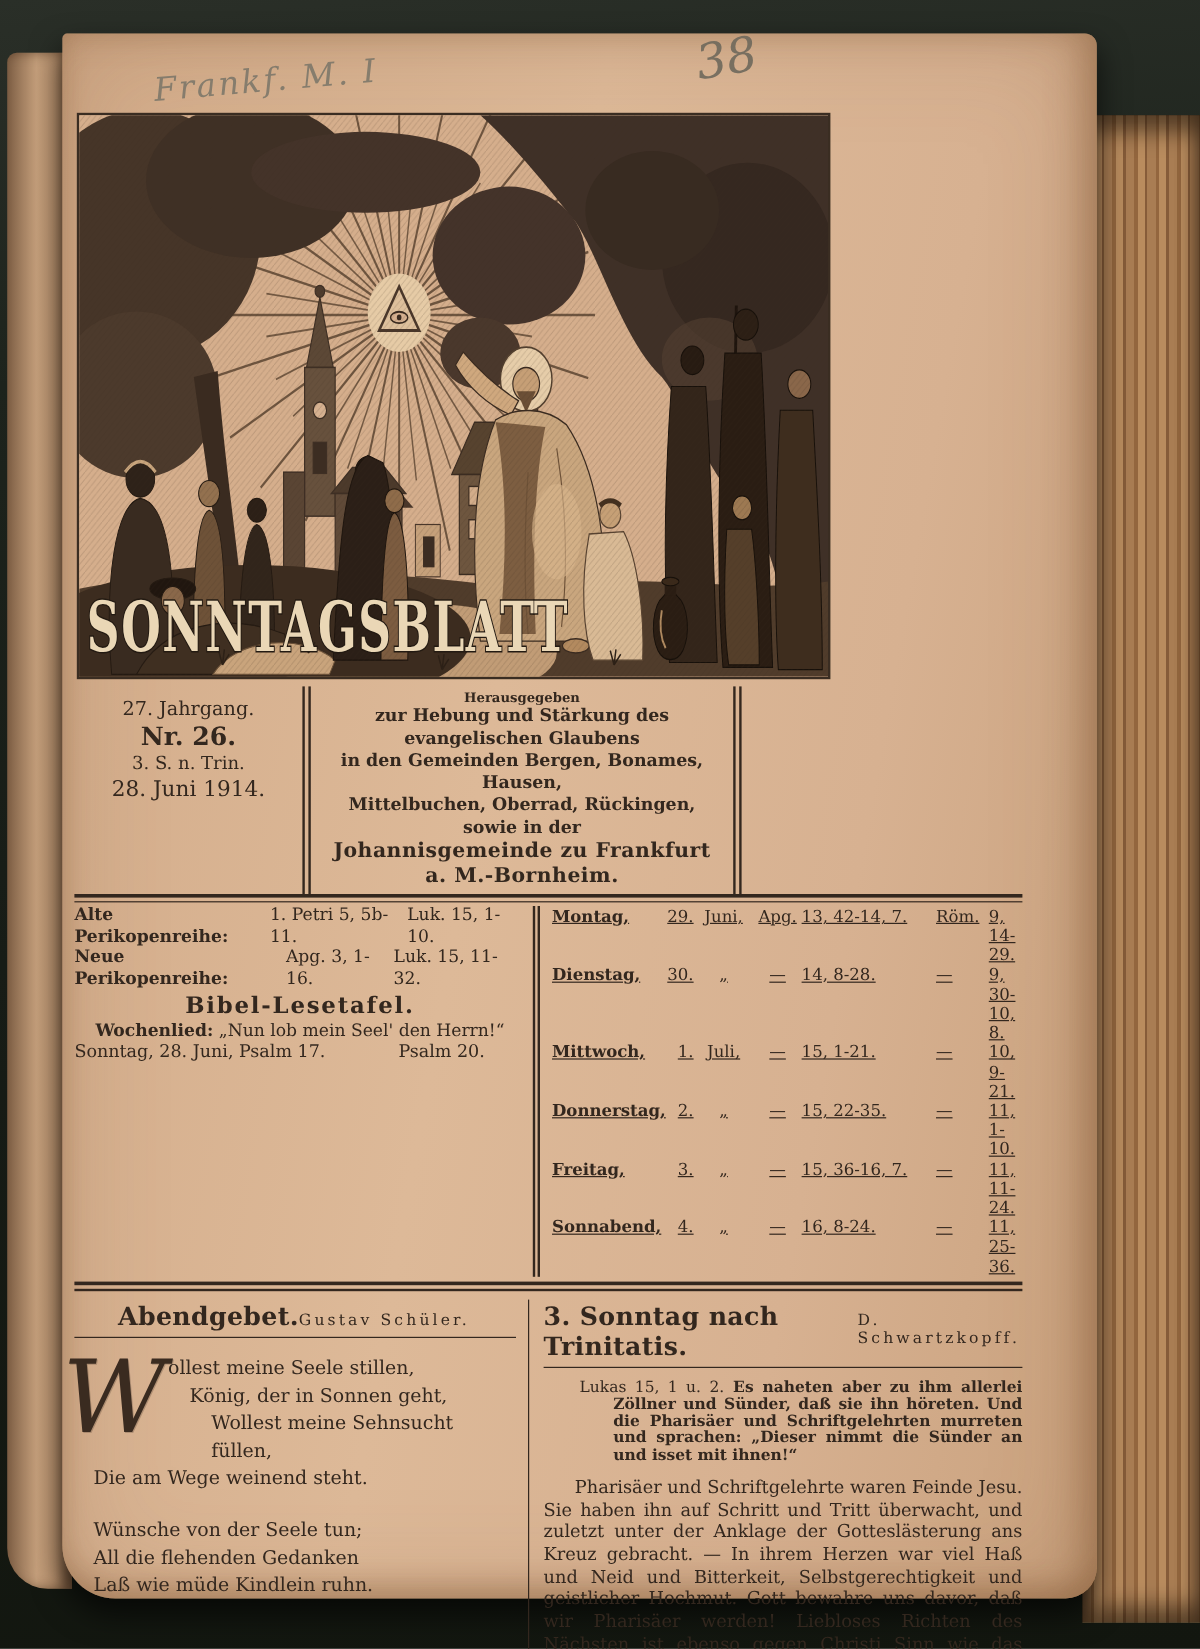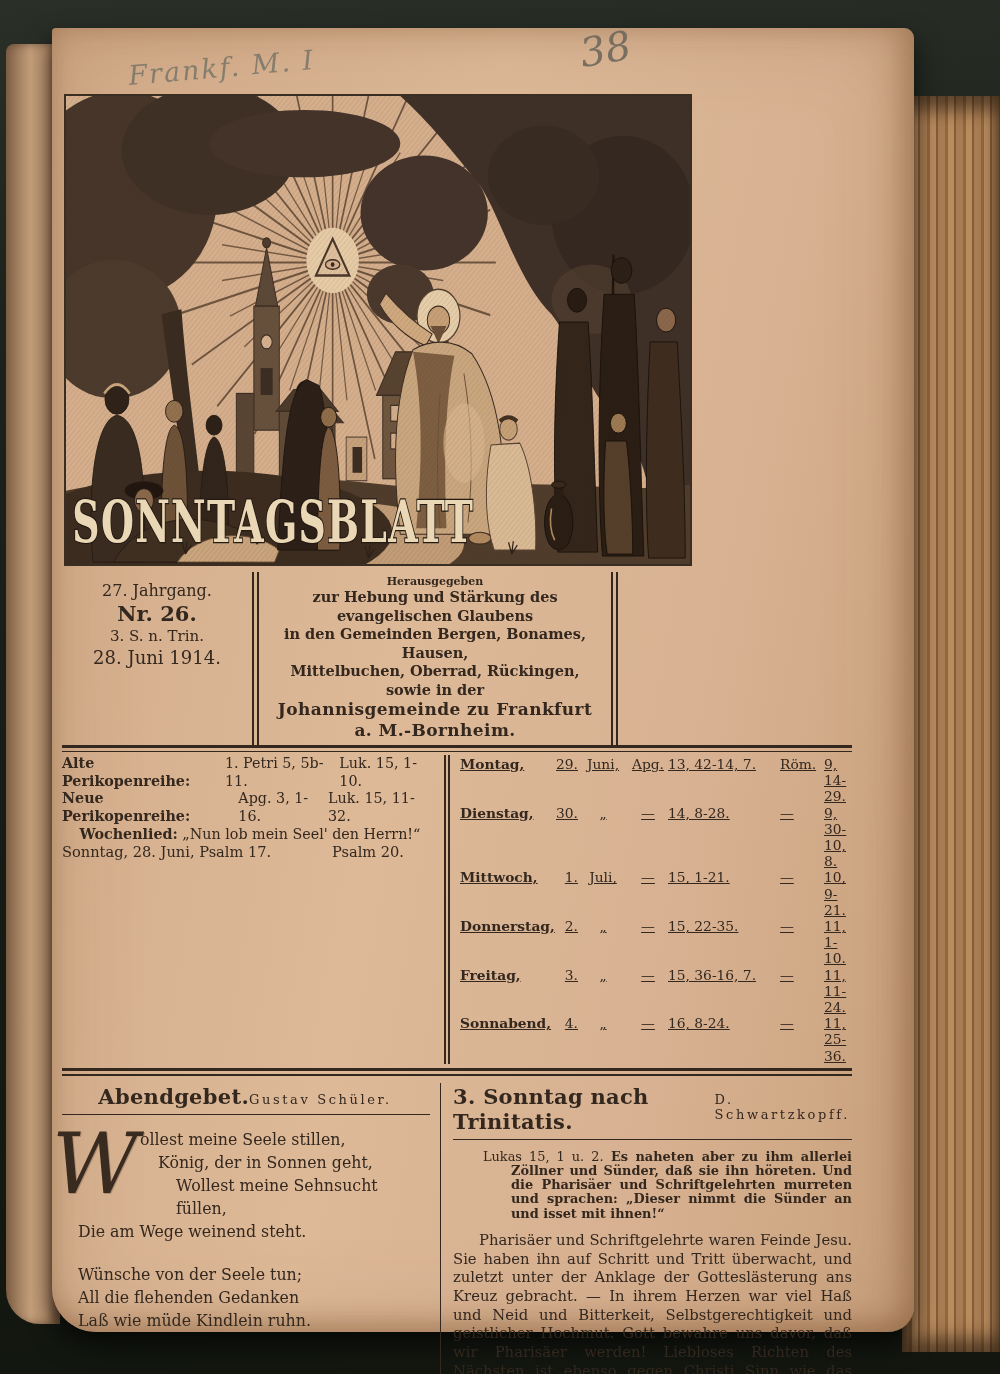--- a/index.html
+++ b/index.html
@@ -292,20 +292,21 @@
         <div class="lt-row">
           <span class="lt-label">Alte Perikopenreihe:</span>
           <span class="lt-val">1. Petri 5, 5b-11.</span>
           <span class="lt-gospel">Luk. 15, 1-10.</span>
         </div>
         <div class="lt-row">
           <span class="lt-label">Neue Perikopenreihe:</span>
           <span class="lt-val">Apg. 3, 1-16.</span>
           <span class="lt-gospel">Luk. 15, 11-32.</span>
         </div>
+        <div class="lt-title">Bibel-Lesetafel.</div>
         <div class="lt-lied">
           <span class="lt-label">Wochenlied:</span>
           <span>„Nun lob mein Seel' den Herrn!“</span>
         </div>
         <div class="lt-sonntag">
           <span>Sonntag, 28. Juni, Psalm 17.</span>
           <span class="ps">Psalm 20.</span>
         </div>
       </div>
       <div class="lt-right">

